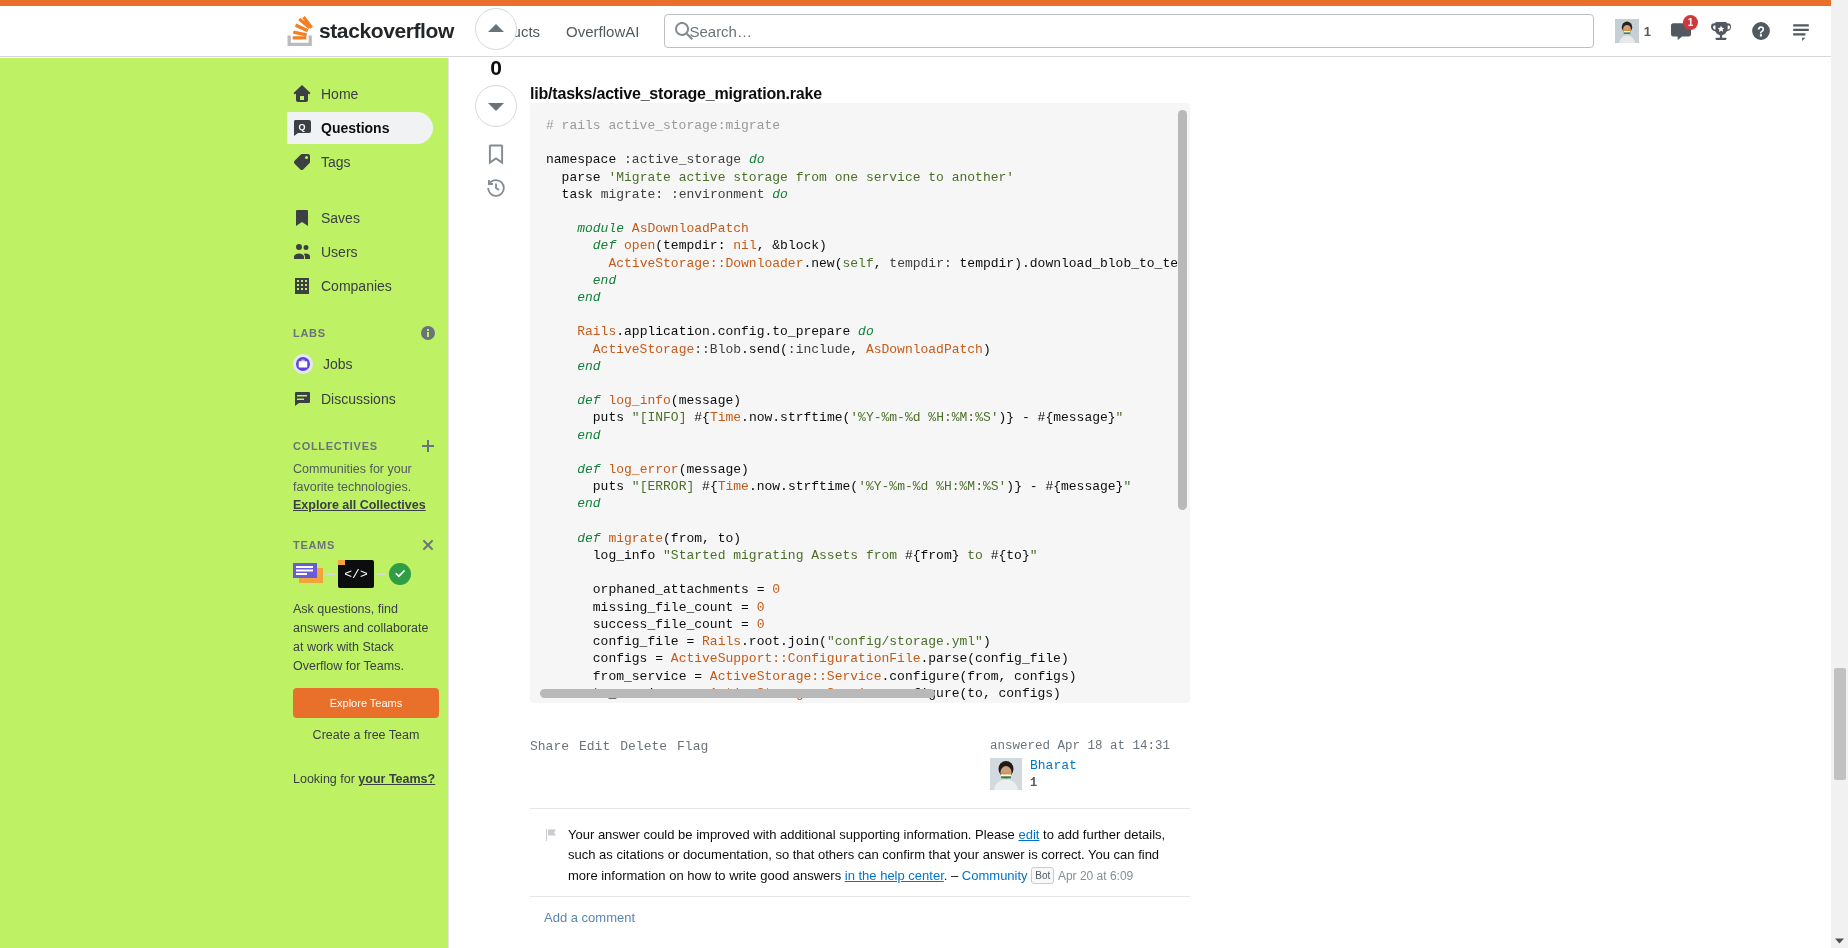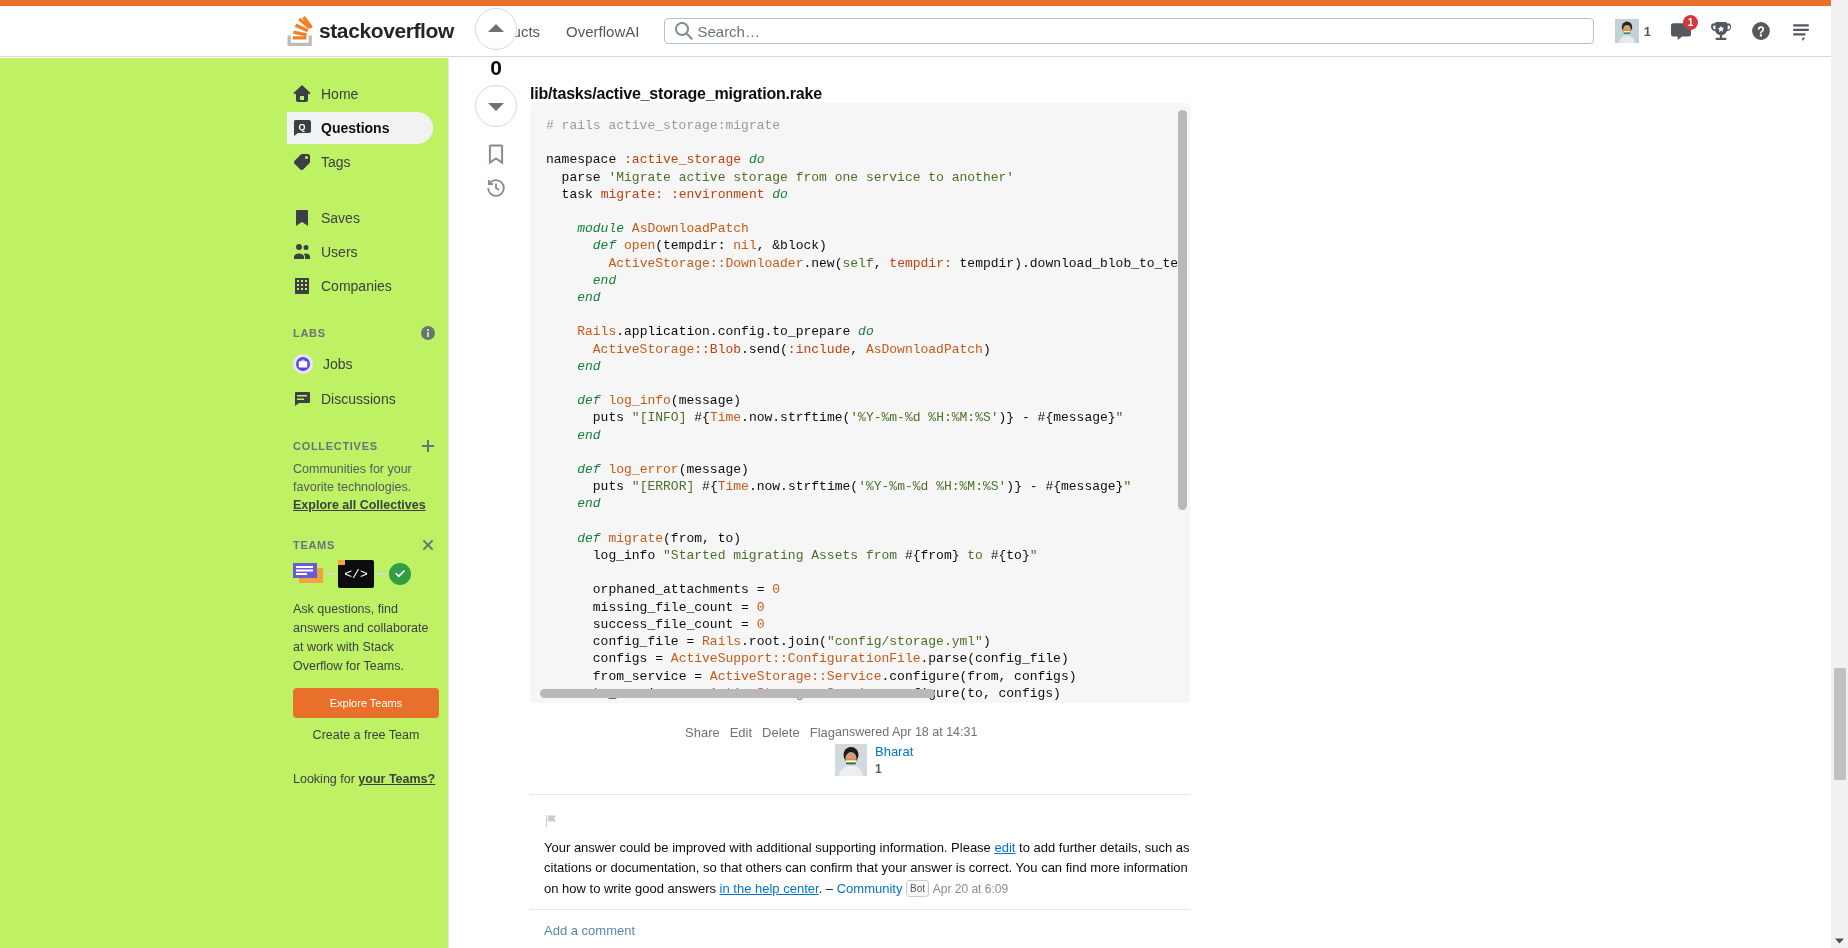--- a/index.html
+++ b/index.html
@@ -39,23 +39,23 @@
 
   .nav-link {
     font-size: 15px; color: #525960; padding: 9px 13px;
     border-radius: 1000px; white-space: nowrap; cursor: pointer;
   }
 
   .search-wrap {
     flex: 1; margin: 0 12px; position: relative; max-width: 1000px;
   }
   .search-box {
-    width: 100%; height: 26px;
+    width: 100%; height: 34px;
     border: 1px solid #bbc0c4; border-radius: 4px;
-    display: flex; align-items: center; padding-left: 32px;
+    display: flex; align-items: center; padding-left: 24px;
     background: #fff;
   }
   .search-icon-pos {
     position: absolute; left: 11px; top: 50%; transform: translateY(-50%);
     width: 18px; height: 18px; color: #838c95;
   }
   .search-input {
     border: none; outline: none; width: 100%; height: 100%;
     font-size: 15px; color: #232629; background: transparent;
     font-family: "Liberation Sans", sans-serif;
@@ -190,57 +190,58 @@
     padding: 14px 16px 0 16px;
   }
   pre.code {
     font-family: "Liberation Mono", monospace;
     font-size: 13px; line-height: 17.2px;
     color: #0c0d0e; white-space: pre; margin: 0;
   }
   .c-com { color: #9a9a9a; }
   .c-kw  { color: #15803d; font-style: italic; }
   .c-str { color: #4b6f28; }
-  .c-sym { color: #c2410c; }
+  .c-sym { color: #404040; }
   .c-cls { color: #c55b19; }
   .c-num { color: #c55b19; }
   .c-plain { color: #0c0d0e; }
 
   .code-vscroll {
     position: absolute; right: 3px; top: 7px;
     width: 9px; height: 400px; border-radius: 6px; background: #b9b9b9;
     cursor: pointer;
   }
   .code-hscroll {
     position: absolute; left: 10px; bottom: 5px;
     width: 395px; height: 9px; border-radius: 6px; background: #b9b9b9;
     cursor: pointer;
   }
 
   .post-actions {
-    display: flex; align-items: flex-start; justify-content: center;
-    margin-top: 22px;
+    display: flex; align-items: flex-start; justify-content: space-between;
+    margin-top: 36px;
+    font-family: Liberation Mono, monospace;
   }
   .action-links { display: flex; gap: 10px; }
   .action-links span { font-size: 13px; color: #6a737c; cursor: pointer; }
   .answered-box { width: 200px; }
   .answered-line { font-size: 12.5px; color: #6a737c; margin-bottom: 5px; }
   .user-row { display: flex; gap: 8px; align-items: flex-start; }
   .avatar-md {
     width: 32px; height: 32px; border-radius: 1px; overflow:hidden;
     background: linear-gradient(160deg,#c5ced4 0%,#93a2ad 40%,#4d5a63 100%);
     position: relative; flex: none;
   }
   .user-name { font-size: 13px; color: #0074cc; cursor: pointer; line-height: 1.25; }
   .user-rep { font-size: 12px; color: #525960; font-weight: 700; margin-top: 2px; }
 
   .comments {
     border-top: 1px solid #e3e6e8; margin-top: 18px; padding-top: 10px;
   }
-  .comment-row { display: flex; gap: 10px; padding: 6px 0 10px 14px; flex-direction: column; }
+  .comment-row { display: flex; gap: 10px; padding: 6px 0 10px 14px; }
   .flag-ic { width: 14px; height: 14px; color: #c8ccd0; flex: none; margin-top: 3px; display:block;}
   .comment-text {
     font-size: 13px; line-height: 1.55; color: #0c0d0e;
   }
   .comment-text a { color: #0074cc; text-decoration: underline; }
   .comment-text .user-link { color: #0074cc; text-decoration: none; }
   .bot-tag {
     display: inline-block; border: 1px solid #c8ccd0; border-radius: 3px;
     font-size: 10px; padding: 0px 3px; color: #525960; background:#f8f9f9;
     vertical-align: 1px;

